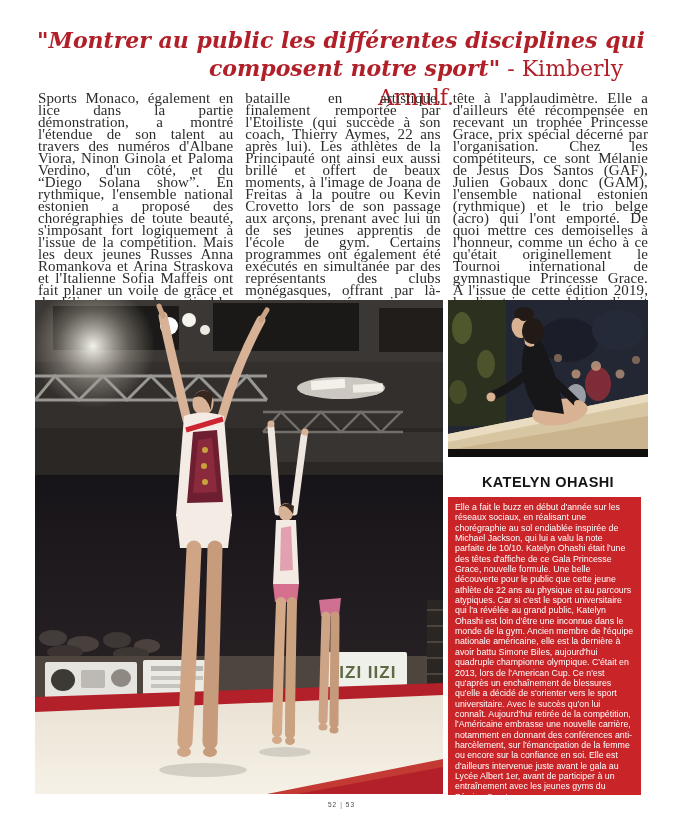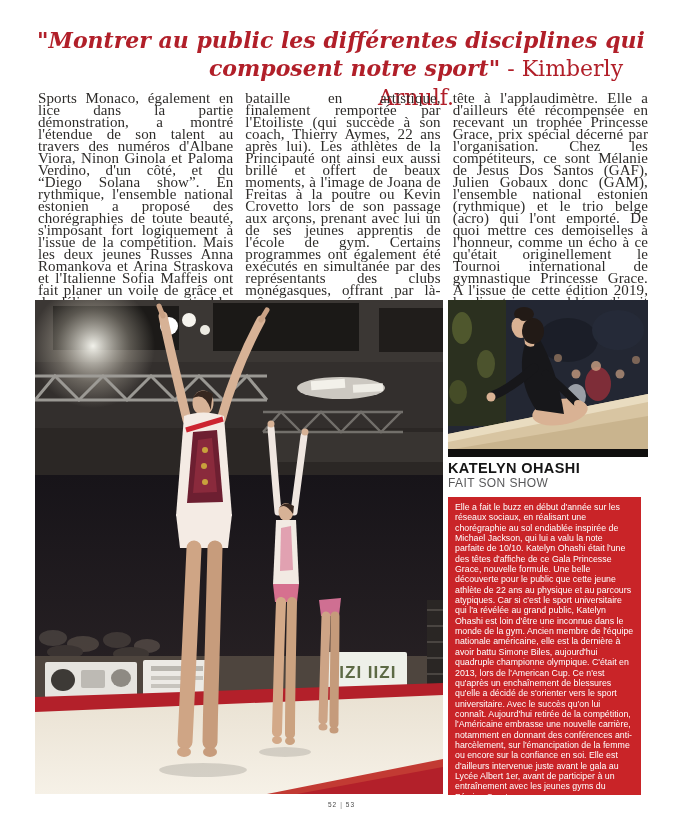--- a/index.html
+++ b/index.html
@@ -16,21 +16,21 @@
   .cols{position:absolute;top:92px;left:38px;width:610px;display:flex;gap:12px;}
   .col{flex:1 1 0;font-size:15px;line-height:12px;text-align:justify;
        color:#2e2c2a;letter-spacing:.1px;}
   .inline-quote{color:#a93b33;font-style:italic;}
   
   .photo-main{position:absolute;left:35px;top:300px;width:408px;height:494px;overflow:hidden;}
   .photo-side{position:absolute;left:448px;top:300px;width:200px;height:157px;overflow:hidden;}
   .photo-main svg,.photo-side svg{display:block;}
   
   .kt-head{position:absolute;left:448px;top:461px;width:200px;font-family:"Liberation Sans", sans-serif;}
-  .kt-title{font-size:14.5px;font-weight:bold;color:#151515;letter-spacing:.4px;line-height:15px;margin:0;}
+  .kt-title{font-size:14.5px;font-weight:bold;color:#151515;letter-spacing:.4px;line-height:15px;margin:14px;text-align:center;}
   .kt-sub{font-size:12px;font-weight:normal;color:#58585a;letter-spacing:.4px;line-height:15px;margin:0;}
   .red-box{position:absolute;left:448px;top:497px;width:179px;height:287px;
            background:#c92428;color:#ffffff;padding:5px 7px 6px 7px;
            font-family:"Liberation Sans", sans-serif;font-size:8.8px;line-height:10.35px;
            text-align:left;overflow:hidden;}
   
   .folio{position:absolute;top:801px;left:35px;width:613px;text-align:center;
          font-family:"Liberation Sans", sans-serif;font-size:6.5px;color:#4a4a4a;letter-spacing:1px;}
   .folio .bar{display:inline-block;margin:0 3px;color:#7a7a7a;}
 </style>

